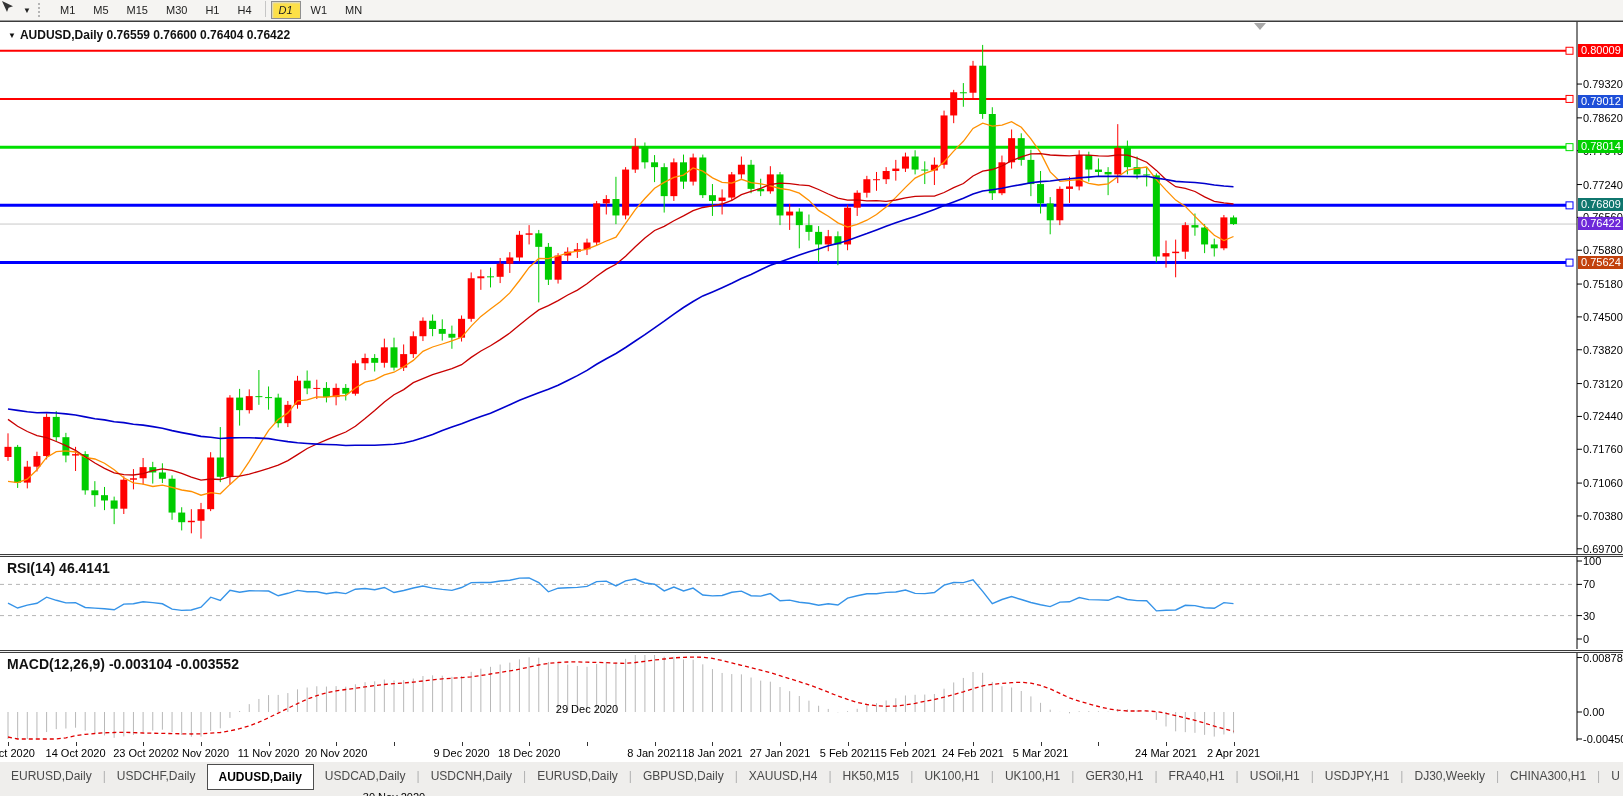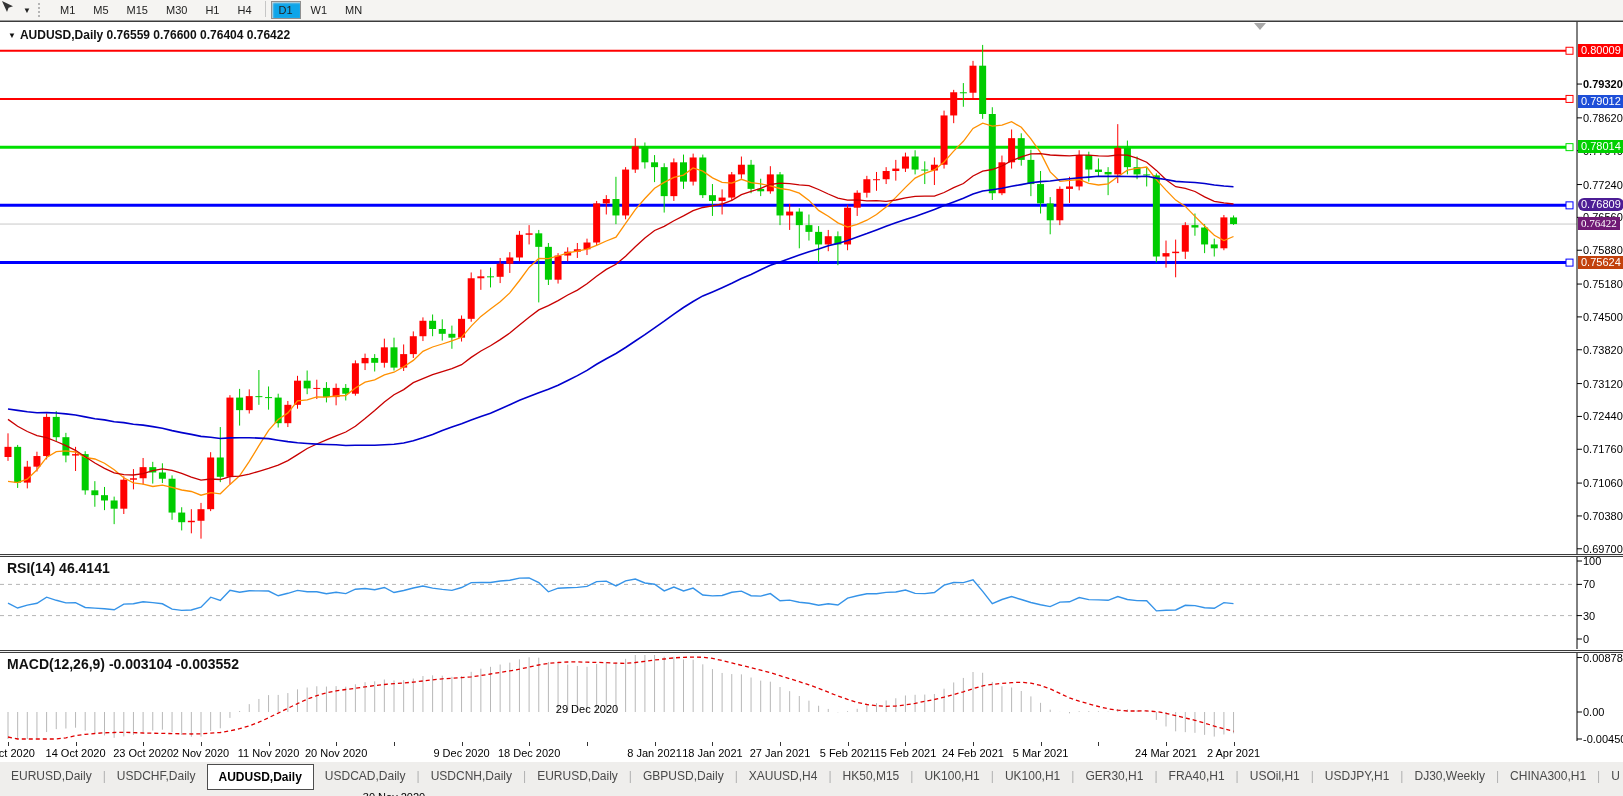--- a/index.html
+++ b/index.html
@@ -4,21 +4,21 @@
 <style>
   html,body{margin:0;padding:0;width:1623px;height:796px;overflow:hidden;
     background:#f0f0f0;font-family:"Liberation Sans",sans-serif;}
   #toolbar{position:absolute;left:0;top:0;width:1623px;height:20px;background:#f5f4f2;
     border-bottom:1px solid #9a9a9a;display:flex;align-items:center;font-size:11px;color:#222;}
   .tb-icon{width:20px;height:18px;display:flex;align-items:center;justify-content:center;}
   .tb-caret{font-size:8px;color:#222;width:14px;text-align:center;}
   .tb-grip{width:5px;height:14px;border-left:2px dotted #b5b5b5;margin:0 6px 0 4px;}
   .tb-sep{width:1px;height:16px;background:#c6c6c6;margin:0 4px;}
   .tf-btn{padding:2px 7px;margin:0 1px;border:1px solid transparent;cursor:default;}
-  .tf-btn.active{background:#0ea5e9;border:1px solid #8f8f8f;box-shadow:inset 1px 1px 2px #d8d8d8;}
+  .tf-btn.active{background:#fde047;border:1px solid #8f8f8f;box-shadow:inset 1px 1px 2px #d8d8d8;font-style:italic;}
   .pane{position:absolute;left:0;background:#fff;border-top:1px solid #3c3c3c;border-bottom:1px solid #3c3c3c;}
   #main-pane{top:21px;width:1623px;height:532px;}
   #rsi-pane{top:556px;width:1623px;height:93px;}
   #macd-pane{top:652px;width:1623px;height:89px;}
   svg{position:absolute;left:0;top:0;}
   #chart-title{position:absolute;left:8px;top:28px;font-size:12px;font-weight:bold;color:#111;z-index:5;}
   #chart-title .tri{font-size:8px;vertical-align:1px;margin-right:4px;}
   .ind-label{position:absolute;left:7px;font-size:14px;font-weight:bold;color:#111;z-index:5;}
   #labels-layer{position:absolute;left:0;top:0;width:1623px;height:796px;pointer-events:none;z-index:6;}
   .ax-lbl{position:absolute;left:1583px;font-size:11px;color:#000;white-space:nowrap;}
@@ -496,41 +496,41 @@
     <line x1="1577" y1="59" x2="1582" y2="59" stroke="#000"></line>
     <line x1="1577" y1="86" x2="1582" y2="86" stroke="#000"></line>
   </svg>
 
 <div id="chart-title"><span class="tri">▼</span><span>AUDUSD,Daily  0.76559 0.76600 0.76404 0.76422</span></div>
 <div class="ind-label" style="top:560px">RSI(14) 46.4141</div>
 <div class="ind-label" style="top:656px">MACD(12,26,9) -0.003104 -0.003552</div>
 
 <div id="datestrip"></div>
 <div id="labels-layer">
-    <div class="ax-lbl" style="top: 78.0508px; font-weight: bold;">0.79320</div>
+    <div class="ax-lbl" style="top: 78.0508px;">0.79320</div>
     <div class="ax-lbl" style="top: 111.868px;">0.78620</div>
     <div class="ax-lbl" style="top: 144.719px;">0.77940</div>
     <div class="ax-lbl" style="top: 178.536px;">0.77240</div>
     <div class="ax-lbl" style="top: 211.386px;">0.76560</div>
     <div class="ax-lbl" style="top: 244.237px;">0.75880</div>
     <div class="ax-lbl" style="top: 278.054px;">0.75180</div>
     <div class="ax-lbl" style="top: 310.905px;">0.74500</div>
     <div class="ax-lbl" style="top: 343.756px;">0.73820</div>
     <div class="ax-lbl" style="top: 377.573px;">0.73120</div>
     <div class="ax-lbl" style="top: 410.424px;">0.72440</div>
     <div class="ax-lbl" style="top: 443.274px;">0.71760</div>
     <div class="ax-lbl" style="top: 477.091px;">0.71060</div>
     <div class="ax-lbl" style="top: 509.942px;">0.70380</div>
     <div class="ax-lbl" style="top: 542.793px;">0.69700</div>
     <div class="ax-box" style="top: 43.7652px; background: rgb(255, 0, 0);">0.80009</div>
     <div class="ax-box" style="top: 95px; background: #1d4ed8;">0.79012</div>
     <div class="ax-box" style="top: 140.144px; background: rgb(0, 208, 0);">0.78014</div>
-    <div class="ax-box" style="top: 198.357px; background: #4c1d95; border-radius: 6px;">0.76809</div>
+    <div class="ax-box" style="top: 198.357px; background: #0f766e;">0.76809</div>
     <div class="ax-box" style="top: 255.605px; background: #c2410c;">0.75624</div>
-    <div class="ax-box" style="top: 217.053px; background: #701a75; font-family: Liberation Serif, serif;">0.76422</div>
+    <div class="ax-box" style="top: 217.053px; background: #6d28d9;">0.76422</div>
     <div class="ax-lbl" style="top: 555px;">100</div>
     <div class="ax-lbl" style="top: 578.4px;">70</div>
     <div class="ax-lbl" style="top: 609.6px;">30</div>
     <div class="ax-lbl" style="top: 633px;">0</div>
     <div class="ax-lbl" style="top: 651.533px;">0.008785</div>
     <div class="ax-lbl" style="top: 706px;">0.00</div>
     <div class="ax-lbl" style="top: 733px;">-0.004503</div>
     <div class="date-lbl" style="top: 747px; left: 8px;">5 Oct 2020</div>
     <div class="date-tick" style="top: 742px; left: 8px;"></div>
     <div class="date-lbl" style="top: 747px; left: 75.55px;">14 Oct 2020</div>

